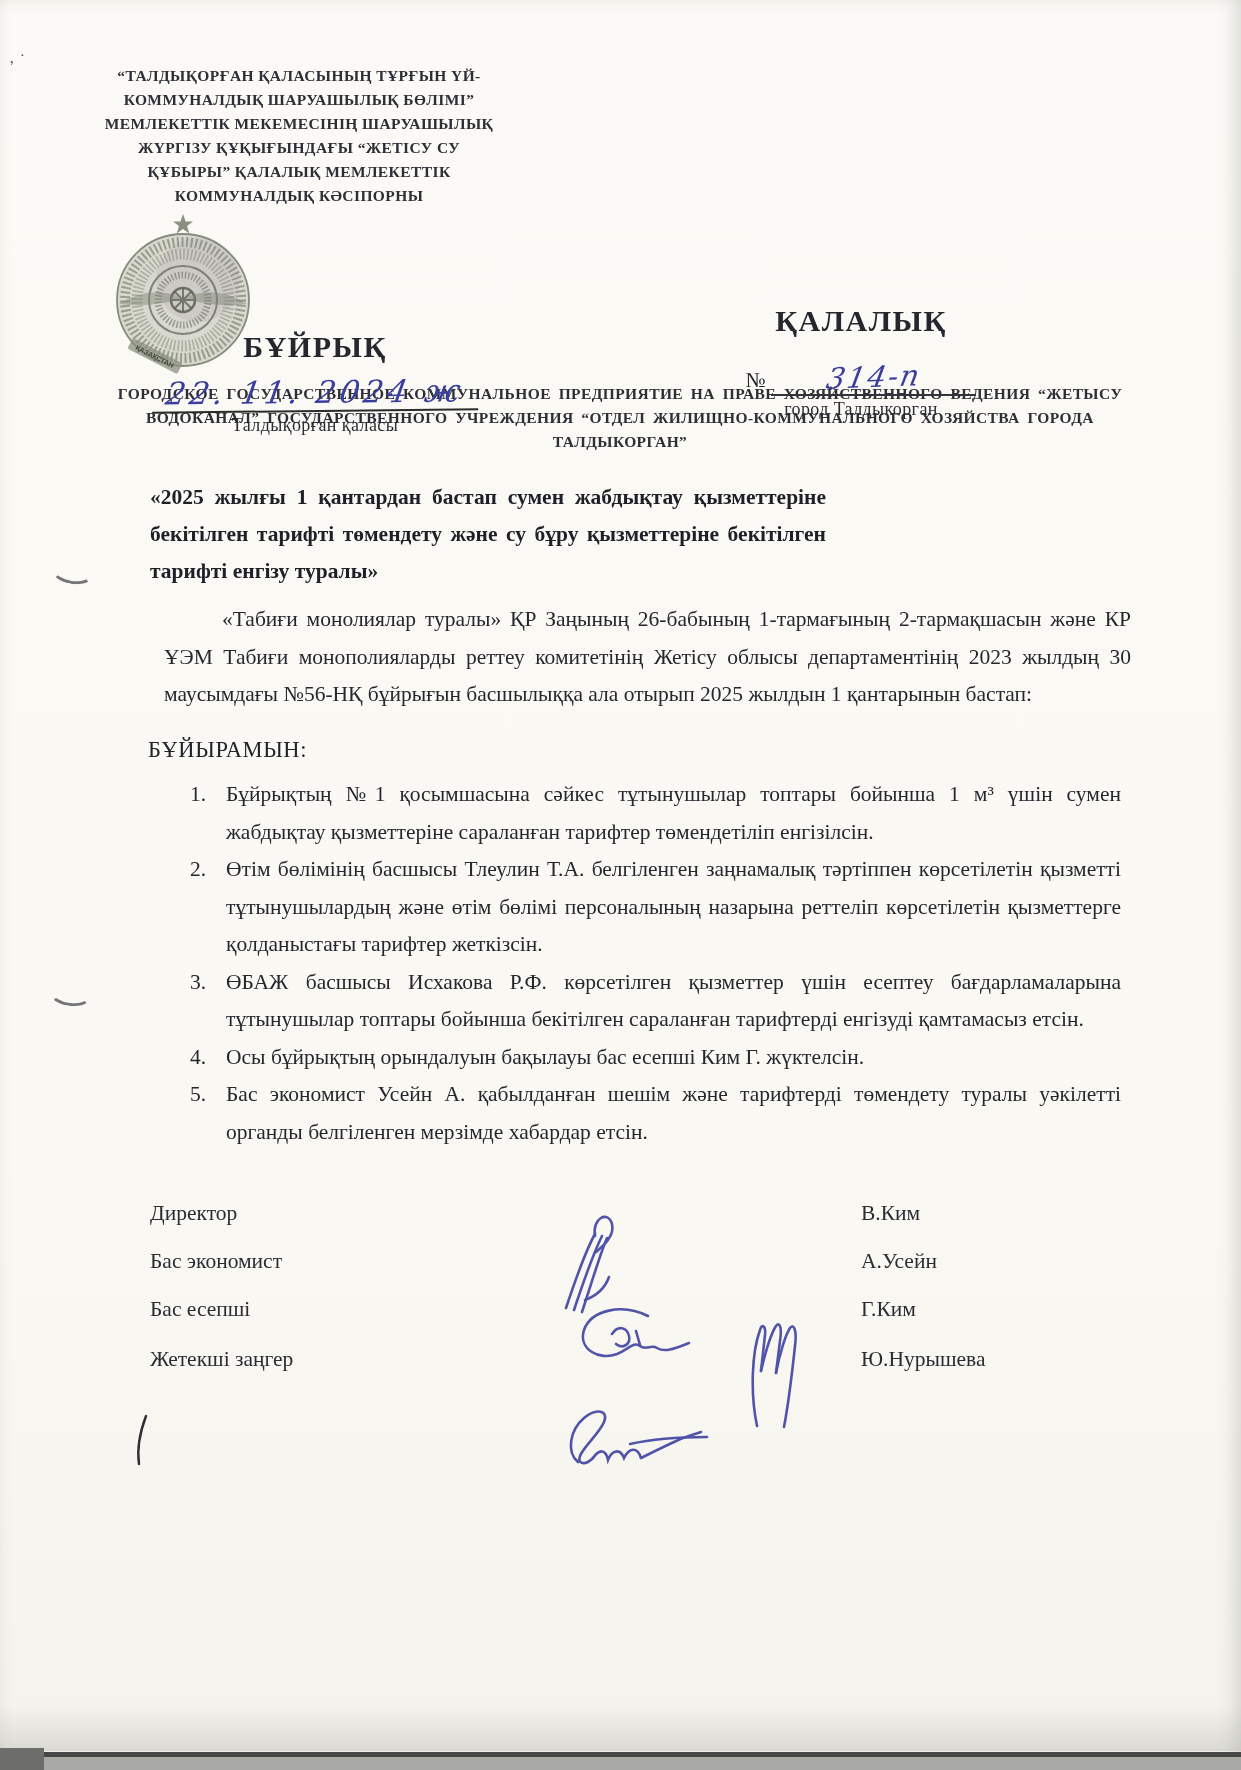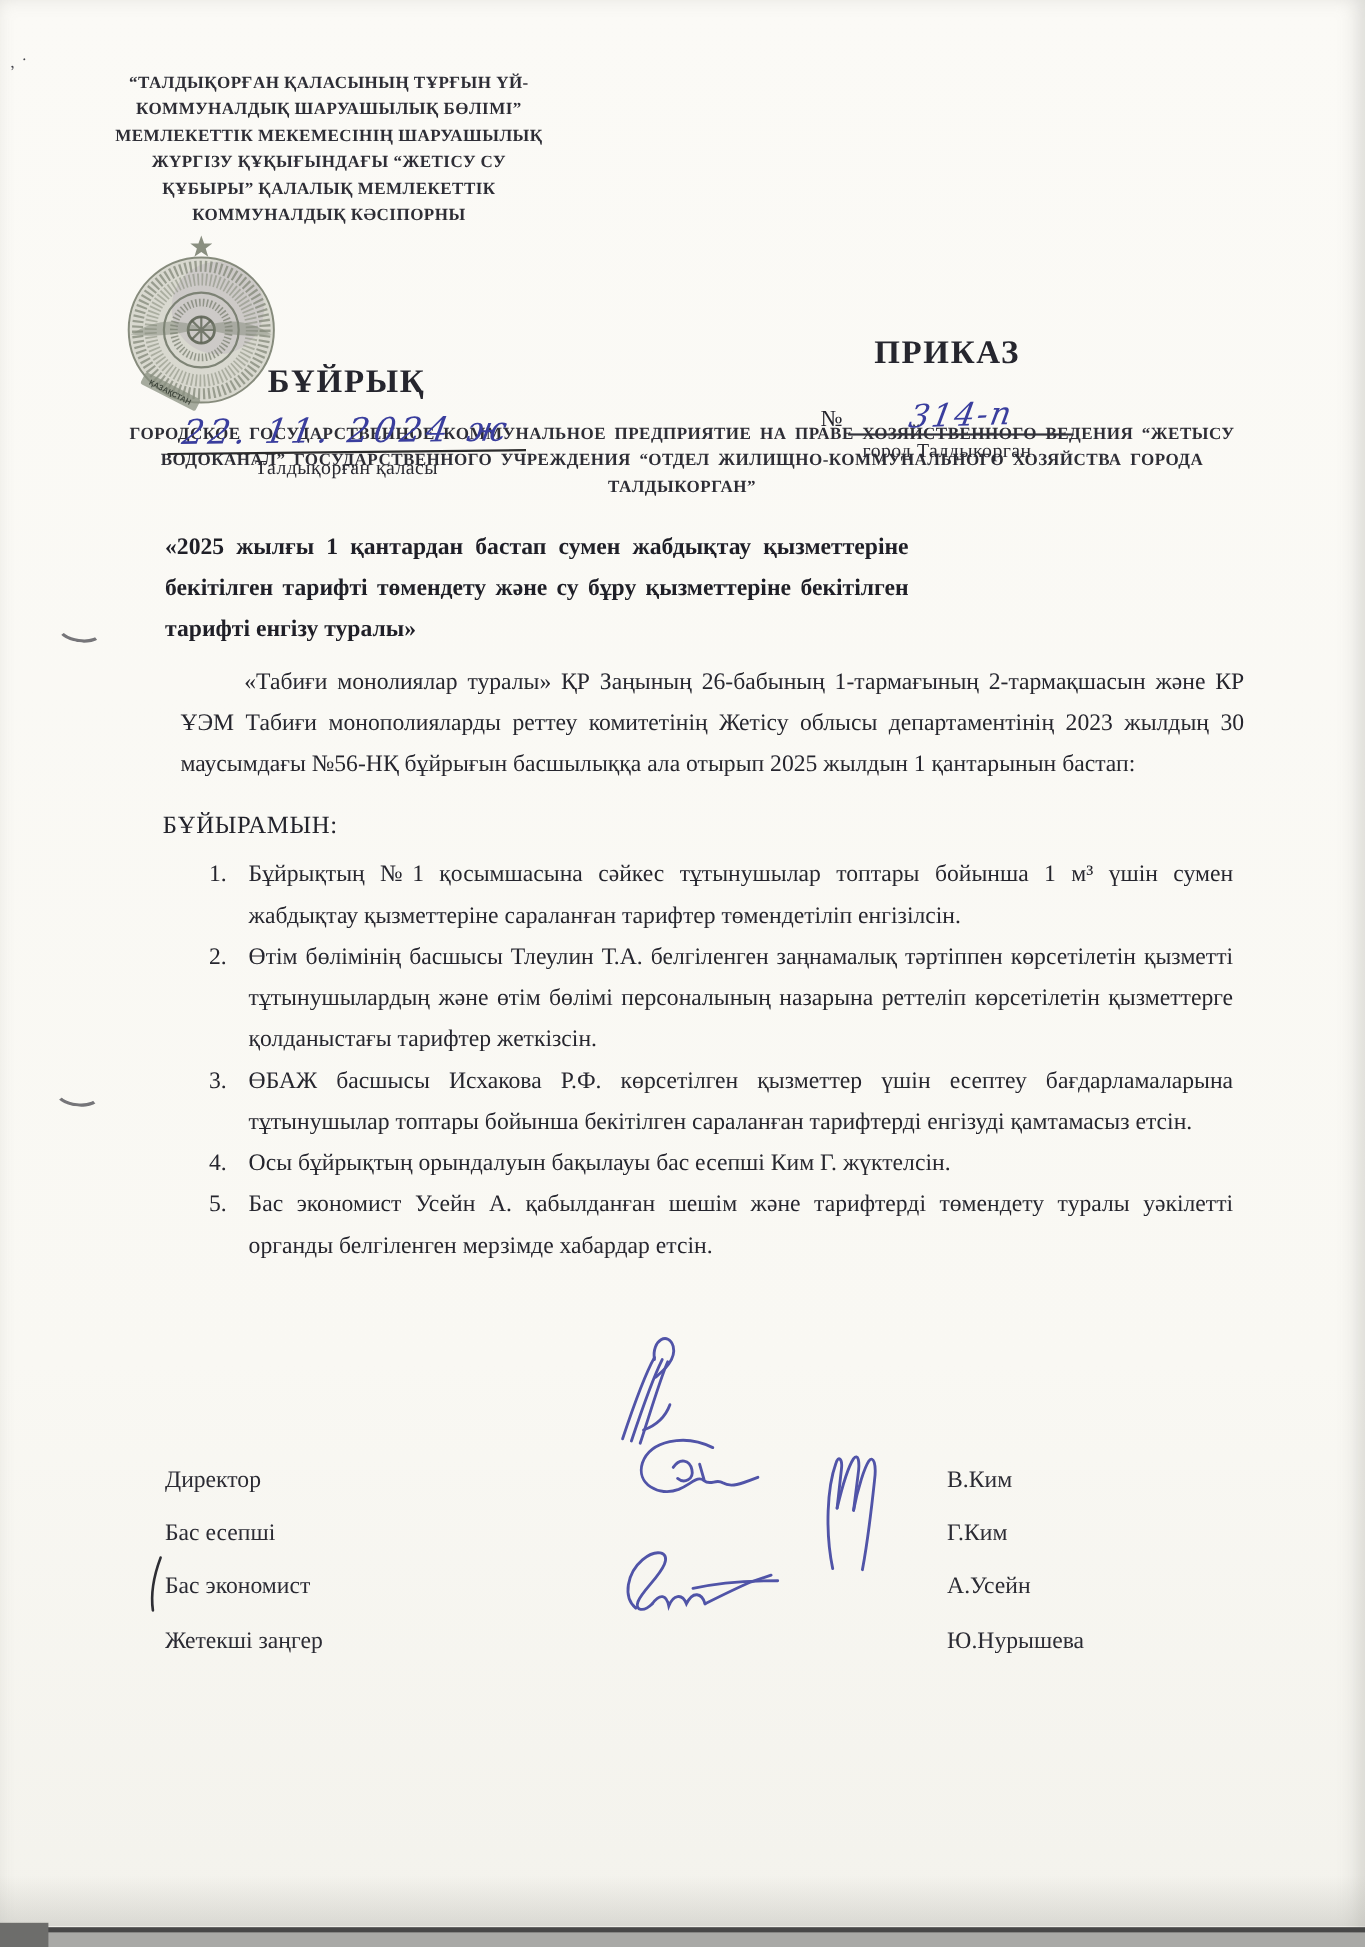--- a/index.html
+++ b/index.html
@@ -34,21 +34,21 @@
   .preamble { position:absolute; top:585px; left:148px; width:967px; margin:16px;
               font-size:21.5px; line-height:37.5px; text-align:justify; text-indent:58px; color:#26262e; }
   .resolve { position:absolute; top:737px; left:148px; width:967px; 
              font-size:22.5px; letter-spacing:0.6px; color:#23232b; }
   ol.items { position:absolute; top:772px; left:150px; width:967px; margin:4px; padding:0;
              list-style:none; counter-reset:li; }
   ol.items li { counter-increment:li; position:relative; padding-left:72px;
                 font-size:21.5px; line-height:37.5px; text-align:justify; color:#26262e; }
   ol.items li::before { content:counter(li) "."; position:absolute; left:36px; top:0; }
   
-  .signatures { position:absolute; top:1328px; left:150px; width:861px; }
+  .signatures { position:absolute; top:1196px; left:150px; width:861px; }
   .sig-row { display:flex; justify-content:space-between; align-items:baseline;
              font-size:21.5px; line-height:34px; margin-bottom:14px; color:#2b2b33; }
   .sig-row.last { margin-top:16px; }
   .sig-name { width:150px; text-align:left; }
   
   .ink-overlay { position:absolute; left:0; top:0; width:1241px; height:1770px; pointer-events:none; }
   
   .punch { position:absolute; width:36px; height:18px; border:3px solid transparent;
            border-bottom-color:#4a4a50; border-radius:50%; opacity:0.75; }
   .punch-1 { left:52px; top:560px; transform:rotate(8deg); }
@@ -96,21 +96,21 @@
 
   <section class="order-head">
     <div class="order-col order-col-kk">
       <div class="order-title">БҰЙРЫҚ</div>
       <div class="date-line">
         <span class="hand">22. 11. 2024 ж</span>
       </div>
       <div class="city">Талдықорған қаласы</div>
     </div>
     <div class="order-col order-col-ru">
-      <div class="order-title">ПРИКАЗ</div>
+      <div class="order-title">ҚАЛАЛЫҚ</div>
       <div class="num-line">
         <span>№</span>
         <span class="num-underline"><span class="hand">314-п</span></span>
       </div>
       <div class="city">город Талдыкорган</div>
     </div>
   </section>
 
   <section class="subject">«2025 жылғы 1 қантардан бастап сумен жабдықтау қызметтеріне бекітілген тарифті төмендету және су бұру қызметтеріне бекітілген тарифті енгізу туралы»</section>
 
@@ -125,26 +125,26 @@
     <li>Осы бұйрықтың орындалуын бақылауы бас есепші Ким Г. жүктелсін.</li>
     <li>Бас экономист Усейн А. қабылданған шешім және тарифтерді төмендету туралы уәкілетті органды белгіленген мерзімде хабардар етсін.</li>
   </ol>
 
   <section class="signatures">
     <div class="sig-row">
       <span>Директор</span>
       <span class="sig-name">В.Ким</span>
     </div>
     <div class="sig-row">
+      <span>Бас экономист</span>
+      <span class="sig-name">А.Усейн</span>
+    </div>
+    <div class="sig-row">
       <span>Бас есепші</span>
       <span class="sig-name">Г.Ким</span>
-    </div>
-    <div class="sig-row">
-      <span>Бас экономист</span>
-      <span class="sig-name">А.Усейн</span>
     </div>
     <div class="sig-row last">
       <span>Жетекші заңгер</span>
       <span class="sig-name">Ю.Нурышева</span>
     </div>
   </section>
 
   <svg class="ink-overlay" viewBox="0 0 1241 1770">
     <g stroke="#3a3e9e" stroke-width="2.6" fill="none" stroke-linecap="round" opacity="0.88">
 

